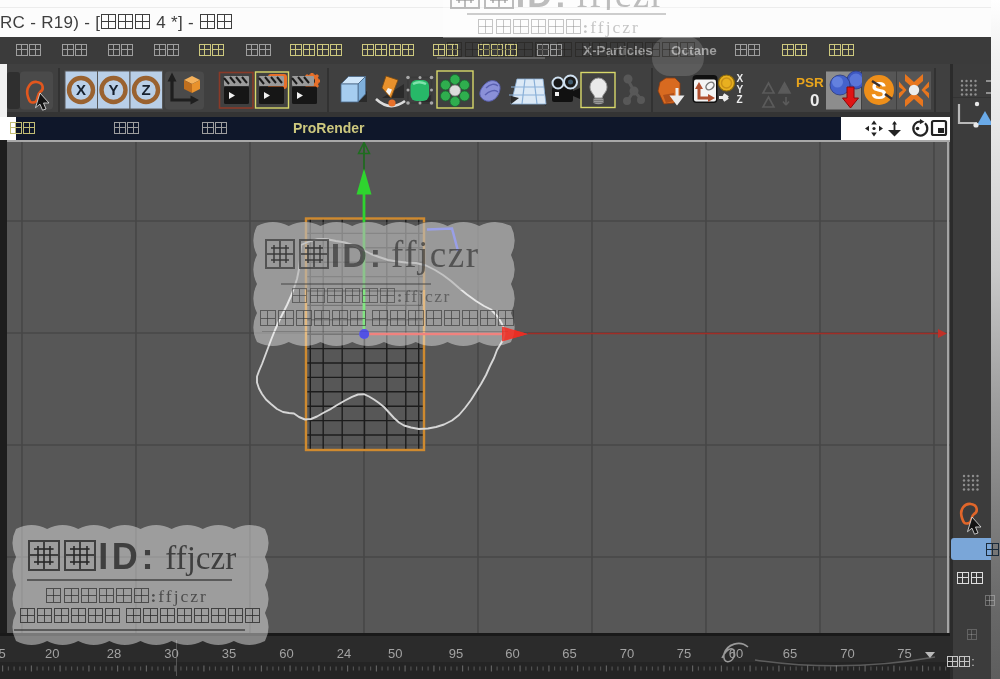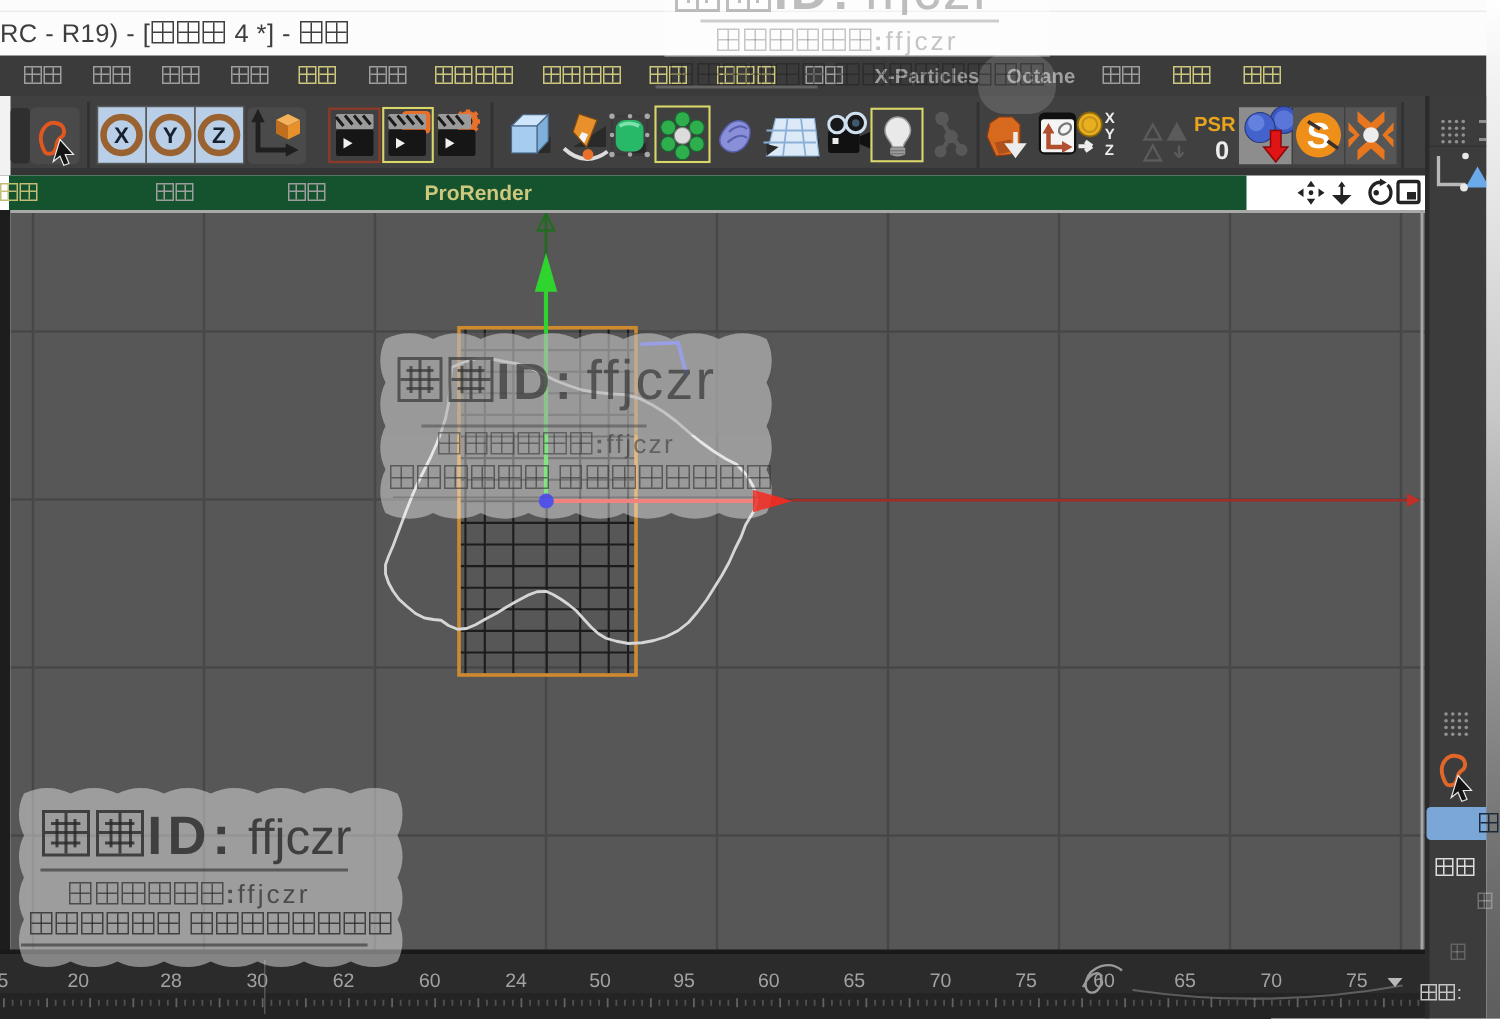--- a/index.html
+++ b/index.html
@@ -1,19 +1,19 @@
 <!DOCTYPE html>
 <html><head><meta charset="utf-8"><style>
 *{margin:0;padding:0;box-sizing:border-box}
 html,body{width:1000px;height:679px;overflow:hidden}
 body{position:relative;background:#fff;font-family:"Liberation Sans",sans-serif}
 .a{position:absolute}
 .mi{position:absolute;top:0;line-height:27px;font-size:13.5px;font-weight:bold;color:#9e9e9e;letter-spacing:1px}
 .my{color:#cdc87e}
-.serif{font-family:Liberation Sans, sans-serif}
+.serif{font-family:Liberation Serif, serif}
 </style></head>
 <body>
 
 <div class="a" style="left:0;top:0;width:1000px;height:37px;background:#fcfcfc"></div>
 <div class="a" style="left:0;top:7px;width:991px;height:1px;background:#ececec"></div>
 <div class="a fkt" style="left:0;top:13px;font-size:17px;color:#3e3e3e;letter-spacing:.3px">RC - R19) - [<span style="box-sizing:border-box;display:inline-block;width:15.0px;height:15.0px;border:1.4px solid rgb(62, 62, 62);background:linear-gradient(rgb(62, 62, 62),rgb(62, 62, 62)) 50% 50%/100% 1.4px no-repeat,linear-gradient(rgb(62, 62, 62),rgb(62, 62, 62)) 50% 50%/1.4px 100% no-repeat;margin:0 1.0px;vertical-align:-1.0px"></span><span style="box-sizing:border-box;display:inline-block;width:15.0px;height:15.0px;border:1.4px solid rgb(62, 62, 62);background:linear-gradient(rgb(62, 62, 62),rgb(62, 62, 62)) 50% 50%/100% 1.4px no-repeat,linear-gradient(rgb(62, 62, 62),rgb(62, 62, 62)) 50% 50%/1.4px 100% no-repeat;margin:0 1.0px;vertical-align:-1.0px"></span><span style="box-sizing:border-box;display:inline-block;width:15.0px;height:15.0px;border:1.4px solid rgb(62, 62, 62);background:linear-gradient(rgb(62, 62, 62),rgb(62, 62, 62)) 50% 50%/100% 1.4px no-repeat,linear-gradient(rgb(62, 62, 62),rgb(62, 62, 62)) 50% 50%/1.4px 100% no-repeat;margin:0 1.0px;vertical-align:-1.0px"></span> 4 *] - <span style="box-sizing:border-box;display:inline-block;width:15.0px;height:15.0px;border:1.4px solid rgb(62, 62, 62);background:linear-gradient(rgb(62, 62, 62),rgb(62, 62, 62)) 50% 50%/100% 1.4px no-repeat,linear-gradient(rgb(62, 62, 62),rgb(62, 62, 62)) 50% 50%/1.4px 100% no-repeat;margin:0 1.0px;vertical-align:-1.0px"></span><span style="box-sizing:border-box;display:inline-block;width:15.0px;height:15.0px;border:1.4px solid rgb(62, 62, 62);background:linear-gradient(rgb(62, 62, 62),rgb(62, 62, 62)) 50% 50%/100% 1.4px no-repeat,linear-gradient(rgb(62, 62, 62),rgb(62, 62, 62)) 50% 50%/1.4px 100% no-repeat;margin:0 1.0px;vertical-align:-1.0px"></span></div>
 
 <div class="a" style="left:0;top:37px;width:991px;height:27px;background:#3b3b3b">
  <span class="mi fkt" style="left:15px"><span style="box-sizing:border-box;display:inline-block;width:11.9px;height:11.9px;border:1.1px solid rgb(158, 158, 158);background:linear-gradient(rgb(158, 158, 158),rgb(158, 158, 158)) 50% 50%/100% 1.1px no-repeat,linear-gradient(rgb(158, 158, 158),rgb(158, 158, 158)) 50% 50%/1.1px 100% no-repeat;margin:0 0.8px;vertical-align:-0.8px"></span><span style="box-sizing:border-box;display:inline-block;width:11.9px;height:11.9px;border:1.1px solid rgb(158, 158, 158);background:linear-gradient(rgb(158, 158, 158),rgb(158, 158, 158)) 50% 50%/100% 1.1px no-repeat,linear-gradient(rgb(158, 158, 158),rgb(158, 158, 158)) 50% 50%/1.1px 100% no-repeat;margin:0 0.8px;vertical-align:-0.8px"></span></span>
  <span class="mi fkt" style="left:61px"><span style="box-sizing:border-box;display:inline-block;width:11.9px;height:11.9px;border:1.1px solid rgb(158, 158, 158);background:linear-gradient(rgb(158, 158, 158),rgb(158, 158, 158)) 50% 50%/100% 1.1px no-repeat,linear-gradient(rgb(158, 158, 158),rgb(158, 158, 158)) 50% 50%/1.1px 100% no-repeat;margin:0 0.8px;vertical-align:-0.8px"></span><span style="box-sizing:border-box;display:inline-block;width:11.9px;height:11.9px;border:1.1px solid rgb(158, 158, 158);background:linear-gradient(rgb(158, 158, 158),rgb(158, 158, 158)) 50% 50%/100% 1.1px no-repeat,linear-gradient(rgb(158, 158, 158),rgb(158, 158, 158)) 50% 50%/1.1px 100% no-repeat;margin:0 0.8px;vertical-align:-0.8px"></span></span>
@@ -228,21 +228,21 @@
  <g fill="#e8761e">
   <path d="M905,74 l9,8 9,-8 v7 l-9,8 -9,-8 z"></path>
   <path d="M905,107 l9,-8 9,8 v-7 l-9,-8 -9,8 z"></path>
   <path d="M899,81.5 l7.5,8.5 -7.5,8.5 v-5.5 l4,-3 -4,-3 z"></path>
   <path d="M929,81.5 l-7.5,8.5 7.5,8.5 v-5.5 l-4,-3 4,-3 z"></path>
  </g>
  <circle cx="914" cy="90" r="5.2" fill="#ececec"></circle>
  <rect x="934" y="68" width="2" height="44" fill="#323232"></rect>
 </svg>
 
-<div class="a" style="left:6px;top:117px;width:825px;height:23px;background:#14532d">
+<div class="a" style="left:16px;top:117px;width:825px;height:23px;background:#0f172a">
  <span class="mi fkt" style="left:-7px;line-height:23px;font-size:13.5px;color:#c2bd75"><span style="box-sizing:border-box;display:inline-block;width:11.9px;height:11.9px;border:1.1px solid rgb(194, 189, 117);background:linear-gradient(rgb(194, 189, 117),rgb(194, 189, 117)) 50% 50%/100% 1.1px no-repeat,linear-gradient(rgb(194, 189, 117),rgb(194, 189, 117)) 50% 50%/1.1px 100% no-repeat;margin:0 0.8px;vertical-align:-0.8px"></span><span style="box-sizing:border-box;display:inline-block;width:11.9px;height:11.9px;border:1.1px solid rgb(194, 189, 117);background:linear-gradient(rgb(194, 189, 117),rgb(194, 189, 117)) 50% 50%/100% 1.1px no-repeat,linear-gradient(rgb(194, 189, 117),rgb(194, 189, 117)) 50% 50%/1.1px 100% no-repeat;margin:0 0.8px;vertical-align:-0.8px"></span></span>
  <span class="mi fkt" style="left:97px;line-height:23px;font-size:13.5px"><span style="box-sizing:border-box;display:inline-block;width:11.9px;height:11.9px;border:1.1px solid rgb(158, 158, 158);background:linear-gradient(rgb(158, 158, 158),rgb(158, 158, 158)) 50% 50%/100% 1.1px no-repeat,linear-gradient(rgb(158, 158, 158),rgb(158, 158, 158)) 50% 50%/1.1px 100% no-repeat;margin:0 0.8px;vertical-align:-0.8px"></span><span style="box-sizing:border-box;display:inline-block;width:11.9px;height:11.9px;border:1.1px solid rgb(158, 158, 158);background:linear-gradient(rgb(158, 158, 158),rgb(158, 158, 158)) 50% 50%/100% 1.1px no-repeat,linear-gradient(rgb(158, 158, 158),rgb(158, 158, 158)) 50% 50%/1.1px 100% no-repeat;margin:0 0.8px;vertical-align:-0.8px"></span></span>
  <span class="mi fkt" style="left:185px;line-height:23px;font-size:13.5px"><span style="box-sizing:border-box;display:inline-block;width:11.9px;height:11.9px;border:1.1px solid rgb(158, 158, 158);background:linear-gradient(rgb(158, 158, 158),rgb(158, 158, 158)) 50% 50%/100% 1.1px no-repeat,linear-gradient(rgb(158, 158, 158),rgb(158, 158, 158)) 50% 50%/1.1px 100% no-repeat;margin:0 0.8px;vertical-align:-0.8px"></span><span style="box-sizing:border-box;display:inline-block;width:11.9px;height:11.9px;border:1.1px solid rgb(158, 158, 158);background:linear-gradient(rgb(158, 158, 158),rgb(158, 158, 158)) 50% 50%/100% 1.1px no-repeat,linear-gradient(rgb(158, 158, 158),rgb(158, 158, 158)) 50% 50%/1.1px 100% no-repeat;margin:0 0.8px;vertical-align:-0.8px"></span></span>
  <span class="mi my" style="left:277px;line-height:23px;font-size:14px;letter-spacing:0">ProRender</span>
 </div>
 <svg id="vpmicons" class="a" style="left:860px;top:117px" width="90" height="23" viewBox="0 0 90 23">
  <g fill="#232323">
   <path d="M14,3.5 l-2.8,4 h5.6 z M14,19.5 l-2.8,-4 h5.6 z M5,11.5 l4,-2.8 v5.6 z M23,11.5 l-4,-2.8 v5.6 z"></path>
   <circle cx="14" cy="11.5" r="1.6"></circle>
  </g>
@@ -393,24 +393,24 @@
 
 <div class="a" style="left:991px;top:0;width:9px;height:679px;background:linear-gradient(#ffffff 0%,#f2f2f2 8%,#e5e5e5 20%,#c9c9c9 40%,#a0a0a0 58%,#808080 75%,#686868 90%,#5e5e5e 100%)"></div>
 
 <div class="a" style="left:0;top:633px;width:950px;height:3px;background:#191919"></div>
 <div class="a" style="left:0;top:636px;width:950px;height:26px;background:#2b2b2b"></div>
 <div id="ruler" class="a" style="left:0;top:636px;width:950px;height:26px;font-size:13px;color:#a2a2a2">
     <span style="position:absolute;left:-10px;top:10px;width:24px;text-align:center">5</span>
     <span style="position:absolute;left:45px;top:10px;width:24px;text-align:left">20</span>
     <span style="position:absolute;left:102px;top:10px;width:24px;text-align:center">28</span>
     <span style="position:absolute;left:159.5px;top:10px;width:24px;text-align:center">30</span>
-    <span style="position:absolute;left:217px;top:10px;width:24px;text-align:center">62</span>
+    <span style="position:absolute;left:217px;top:10px;width:24px;text-align:center">35</span>
     <span style="position:absolute;left:274.5px;top:10px;width:24px;text-align:center">60</span>
     <span style="position:absolute;left:332px;top:10px;width:24px;text-align:center">24</span>
-    <span style="position:absolute;left:388px;top:10px;width:24px;text-align:center">50</span>
+    <span style="position:absolute;left:388px;top:10px;width:24px;text-align:left">50</span>
     <span style="position:absolute;left:444px;top:10px;width:24px;text-align:center">95</span>
     <span style="position:absolute;left:500.5px;top:10px;width:24px;text-align:center">60</span>
     <span style="position:absolute;left:557.5px;top:10px;width:24px;text-align:center">65</span>
     <span style="position:absolute;left:615px;top:10px;width:24px;text-align:center">70</span>
     <span style="position:absolute;left:672px;top:10px;width:24px;text-align:center">75</span>
     <span style="position:absolute;left:724px;top:10px;width:24px;text-align:center">60</span>
     <span style="position:absolute;left:778px;top:10px;width:24px;text-align:center">65</span>
     <span style="position:absolute;left:835.5px;top:10px;width:24px;text-align:center">70</span>
     <span style="position:absolute;left:892.5px;top:10px;width:24px;text-align:center">75</span>
   </div>

